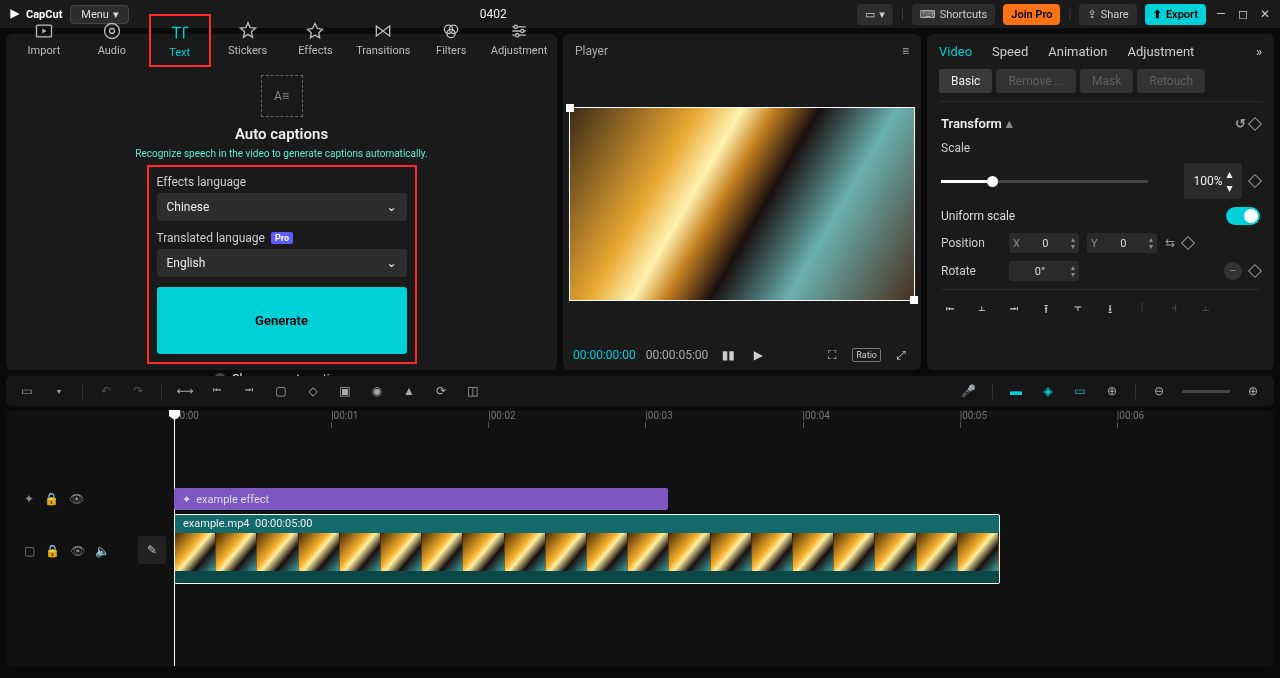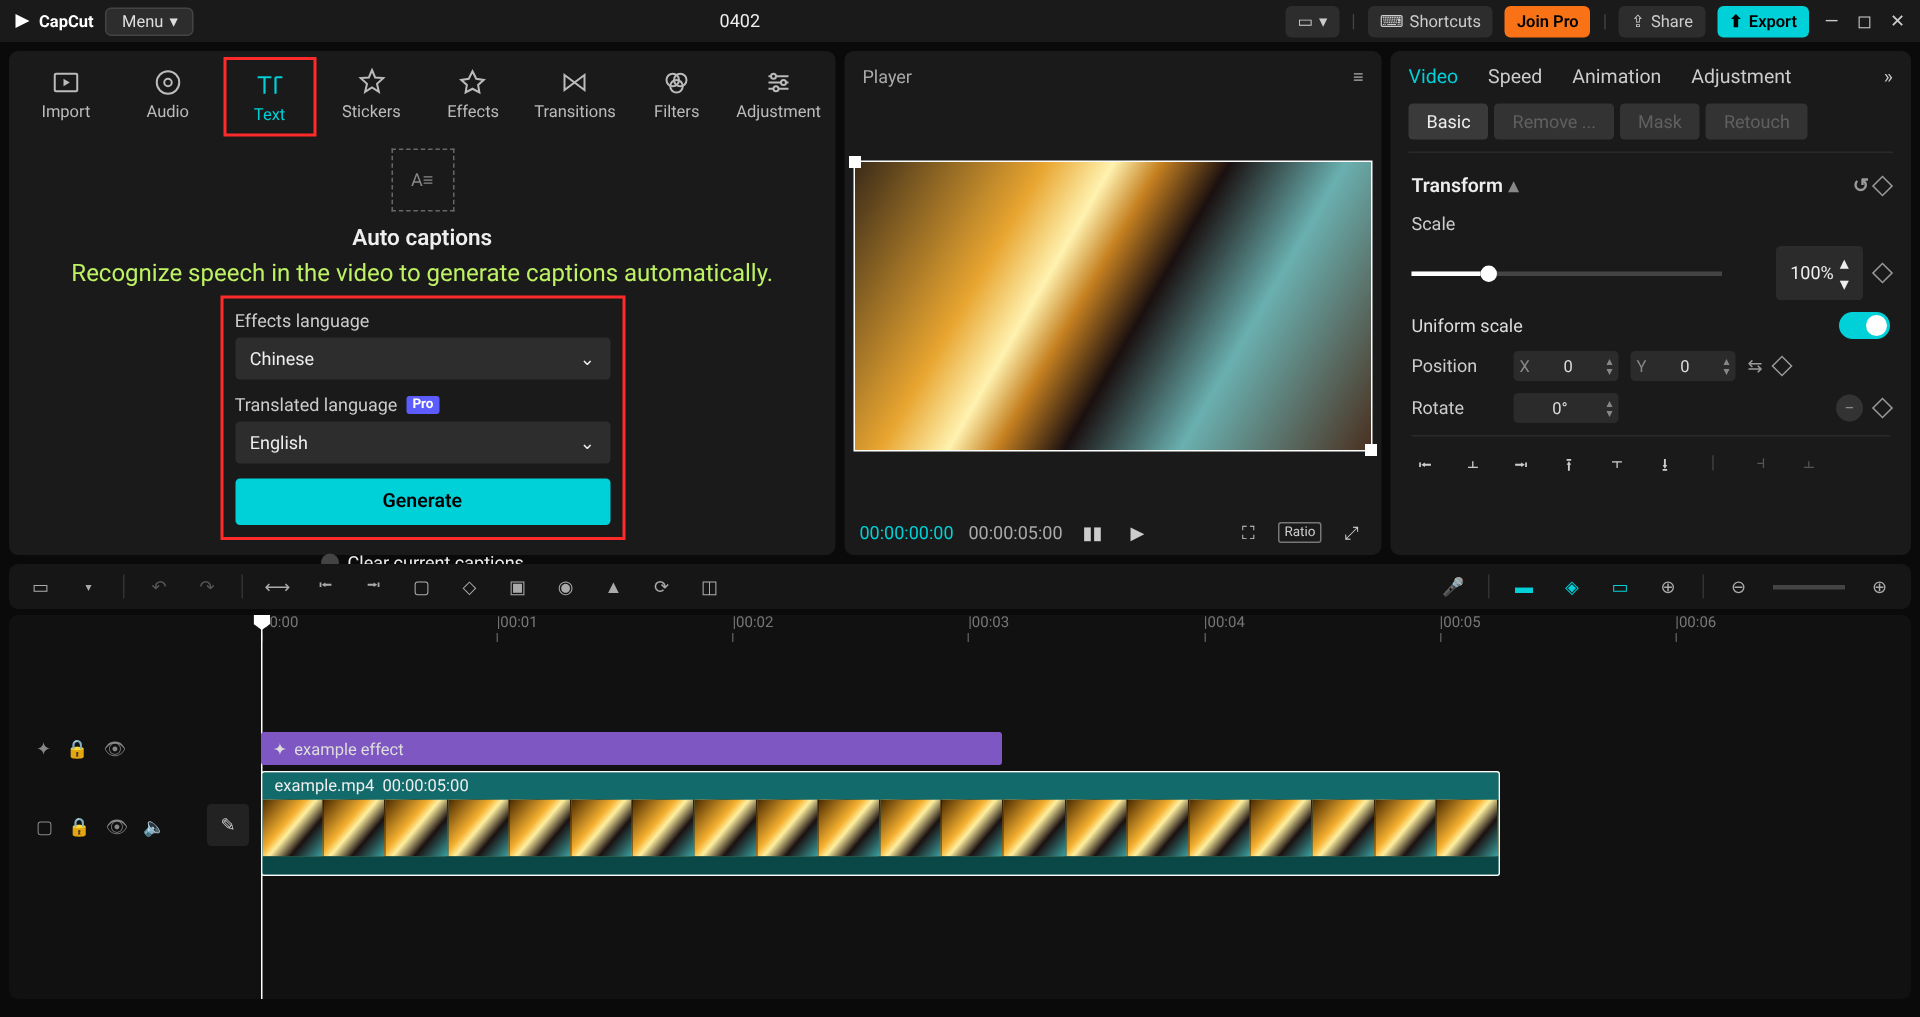--- a/index.html
+++ b/index.html
@@ -14,43 +14,43 @@
 .titlebar .icon-btn { background: #2d2d2d; border: none; color: #ccc; padding: 4px 8px; border-radius: 4px; font-size: 11px; display: flex; align-items: center; gap: 4px; }
 .titlebar .joinpro { background: #f97316; color: #000; font-weight: 600; }
 .titlebar .export { background: #00d0d8; color: #000; font-weight: 600; }
 .titlebar .winctl { width: 14px; height: 14px; color: #ccc; display: flex; align-items: center; justify-content: center; }
 
 
 .main { display: flex; height: 348px; padding: 6px; gap: 6px; }
 .panel { background: #1a1a1a; border-radius: 6px; }
 
 
-.left-panel { width: 551px; display: flex; flex-direction: column; }
+.left-panel { width: 551px; display: flex; flex-direction: column; justify-content: center; }
 .toolbar-tabs { display: flex; justify-content: space-around; padding: 4px 4px 0 4px; }
 .tool-tab { display: flex; flex-direction: column; align-items: center; gap: 2px; padding: 6px 4px; color: #bbb; width: 62px; }
 .tool-tab.active { color: #00d0d8; }
 .tool-tab .ico { width: 22px; height: 22px; display: flex; align-items: center; justify-content: center; }
 .tool-tab .lbl { font-size: 11px; }
 .red-box { border: 2px solid #ff2a2a; }
 
 .left-body { display: flex; flex: 1; }
 .left-sidebar { width: 118px; padding: 6px 4px; display: flex; flex-direction: column; gap: 4px; }
 .side-item { background: #252525; border-radius: 3px; padding: 9px 10px; color: #ddd; font-size: 12px; white-space: nowrap; overflow: hidden; text-overflow: ellipsis; }
 .side-item.active { color: #00d0d8; }
 .side-item.plain { background: transparent; }
 
 .left-content { flex: 1; padding: 8px 40px; display: flex; flex-direction: column; align-items: center; }
 .ac-icon { width: 42px; height: 42px; border: 1px dashed #666; display:flex; align-items:center; justify-content:center; color:#888; margin-bottom:4px; }
 .ac-title { font-size: 15px; font-weight: 600; color: #eee; margin: 4px 0; }
-.ac-desc { font-size: 16px; color: #bef264; text-align: center; line-height: 1.4; margin-bottom: 4px; }
+.ac-desc { font-size: 10px; color: #5eead4; text-align: center; line-height: 1.4; margin-bottom: 4px; }
 .form-block { width: 270px; padding: 8px; }
 .form-label { font-size: 12px; color: #ccc; margin-bottom: 4px; display:flex; align-items:center; gap:6px; }
 .badge-pro { background:#5c5cff; color:#fff; font-size:9px; font-weight:700; padding:1px 4px; border-radius:2px; }
 .dropdown { width: 100%; background: #2d2d2d; border: none; color: #eee; padding: 7px 10px; border-radius: 3px; display:flex; justify-content:space-between; align-items:center; margin-bottom:10px; }
-.gen-btn { width: 100%; background: #00d0d8; color: #000; border: none; padding: 8px; border-radius: 3px; font-weight: 600; font-size: 13px; }
+.gen-btn { width: 100%; background: #00d0d8; color: #000; border: none; padding: 26px; border-radius: 3px; font-weight: 600; font-size: 13px; }
 .clear-row { display:flex; align-items:center; gap:6px; color:#eee; font-size:12px; margin-top:8px; }
 .radio-off { width:12px; height:12px; border-radius:50%; background:#444; }
 
 
 .player-panel { width: 358px; display:flex; flex-direction:column; }
 .player-head { display:flex; justify-content:space-between; padding:10px 12px; color:#aaa; }
 .player-viewport { flex:1; display:flex; align-items:center; justify-content:center; padding:0 4px; position:relative; }
 .preview { width: 346px; height: 194px; background: linear-gradient(120deg, #3a2b18 0%, #e8a530 28%, #fff2b0 38%, #c58020 45%, #1a1010 55%, #6ab0b0 72%, #4a3020 100%); position:relative; border:1px solid #fff; }
 .preview::before { content:""; position:absolute; top:-4px; left:-4px; width:8px; height:8px; background:#fff; }
 .preview::after { content:""; position:absolute; bottom:-4px; right:-4px; width:8px; height:8px; background:#fff; }

